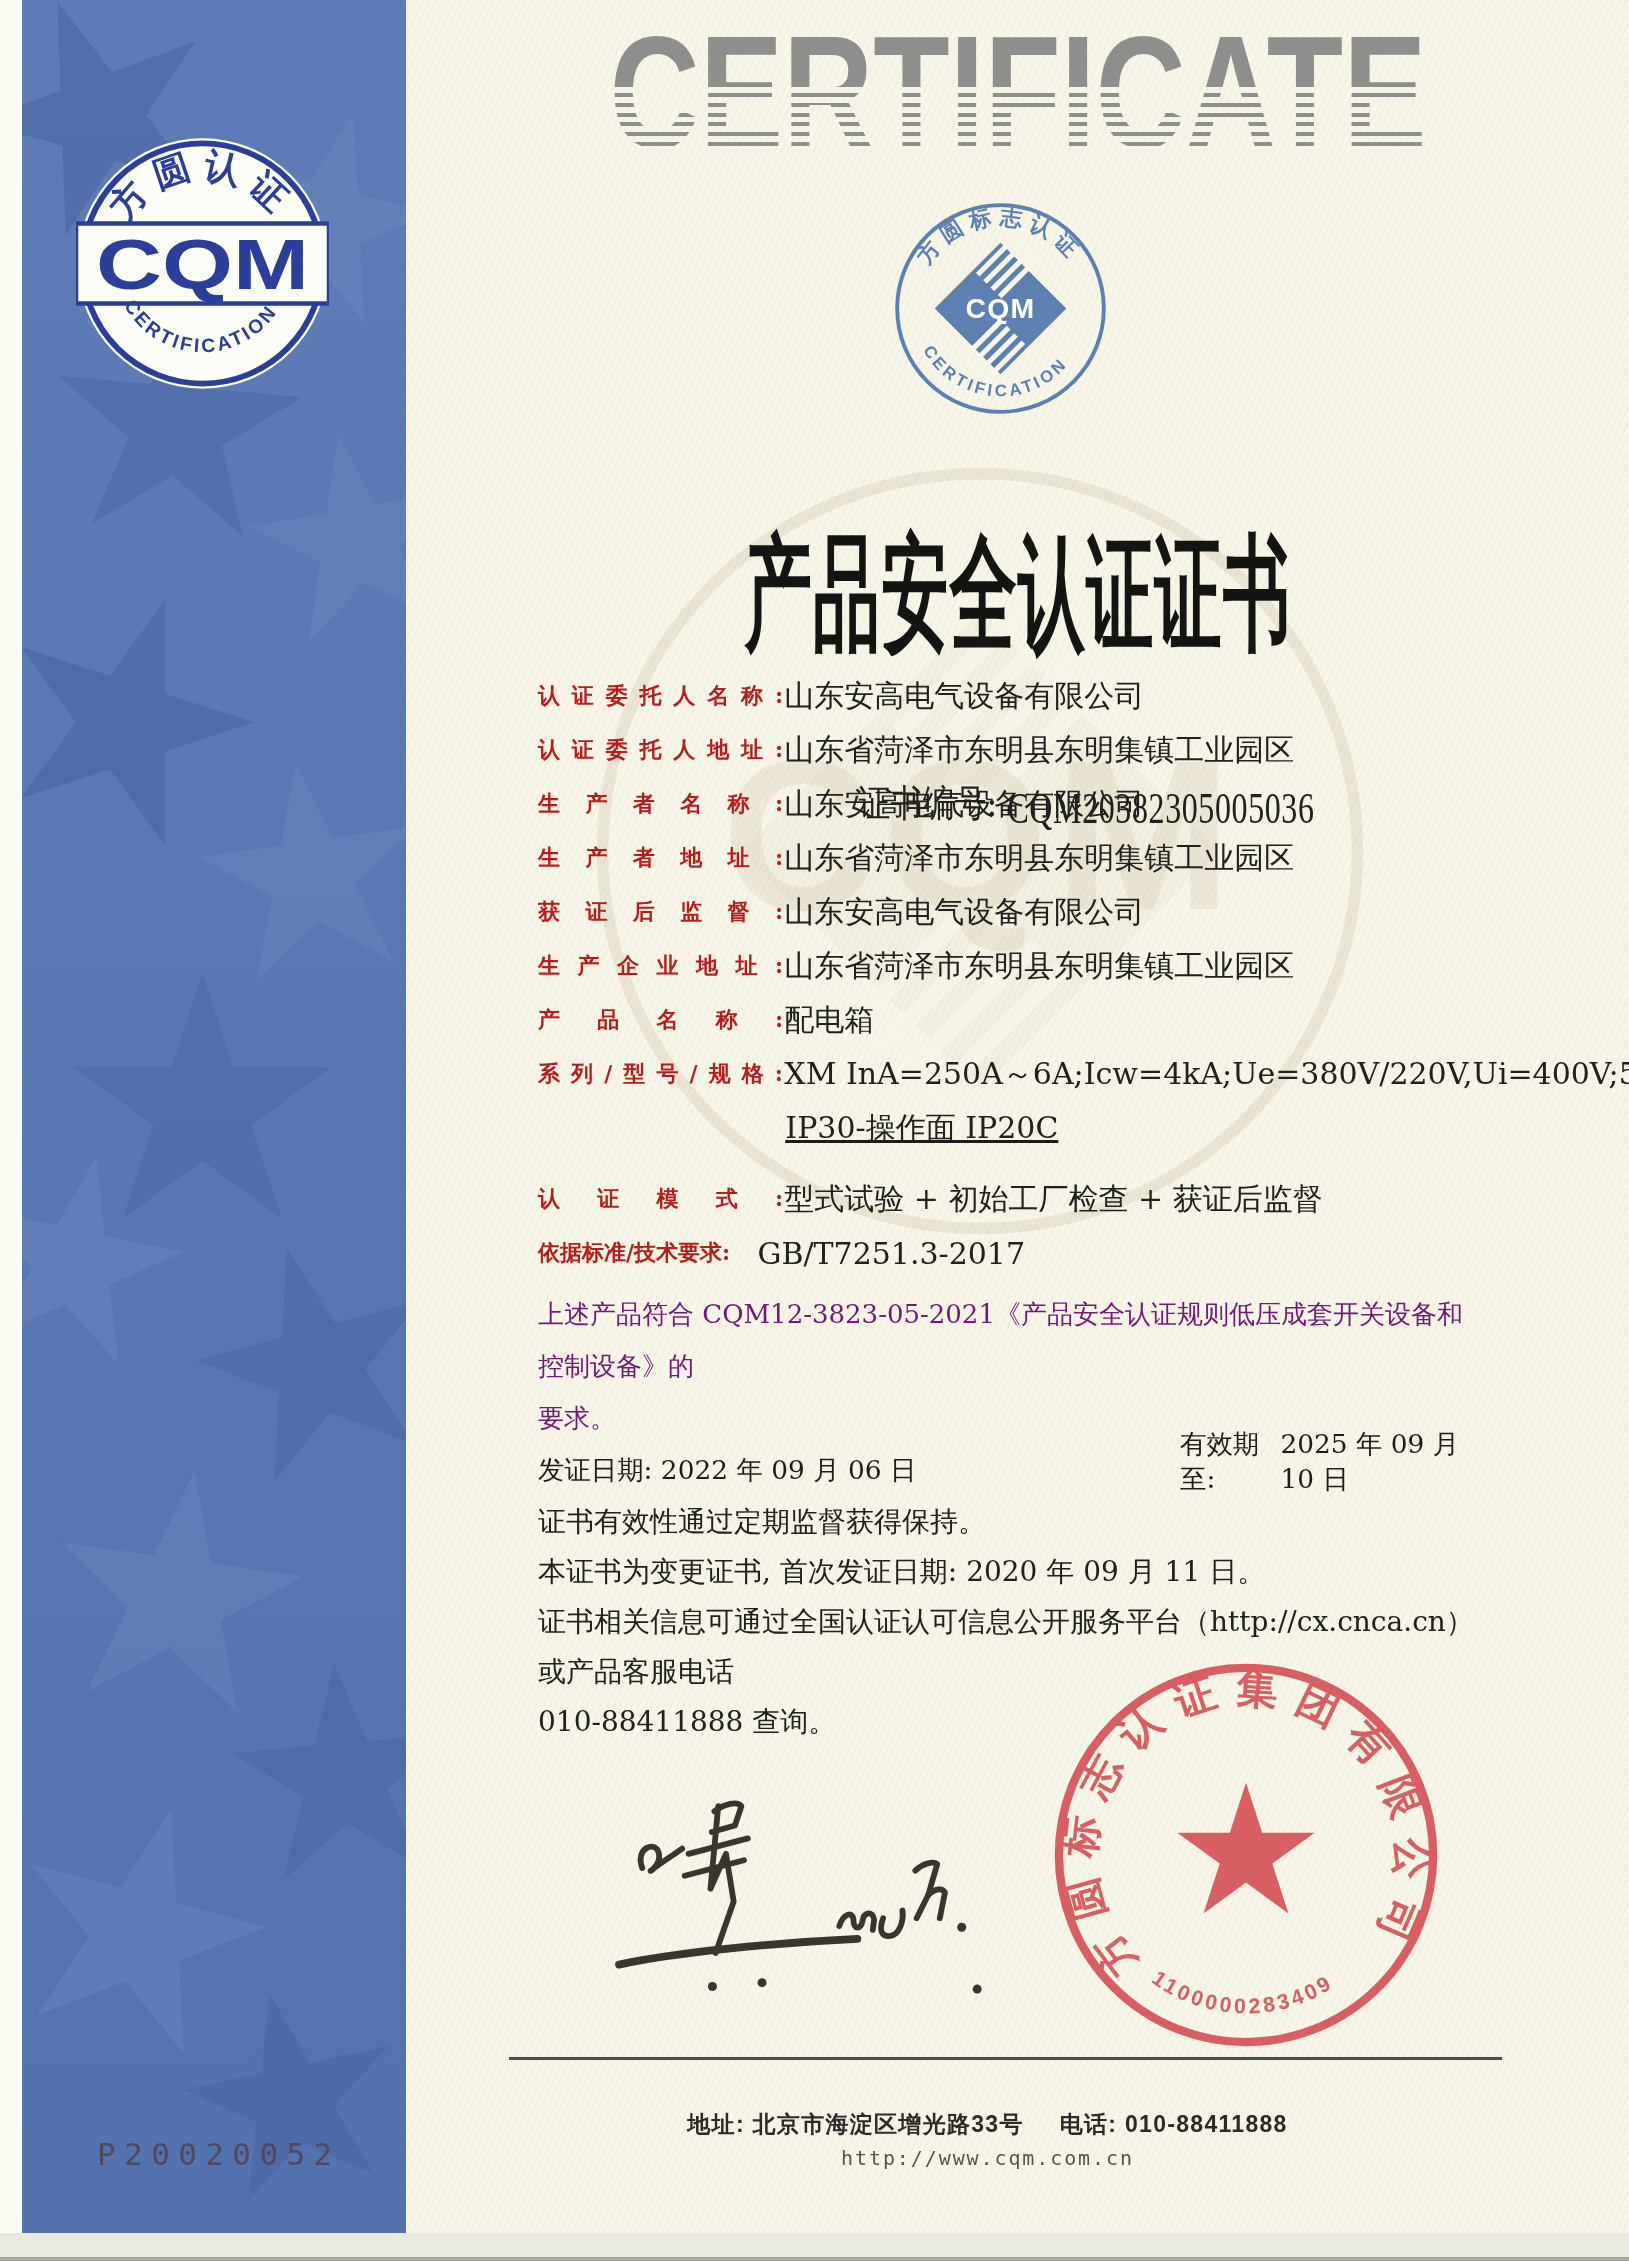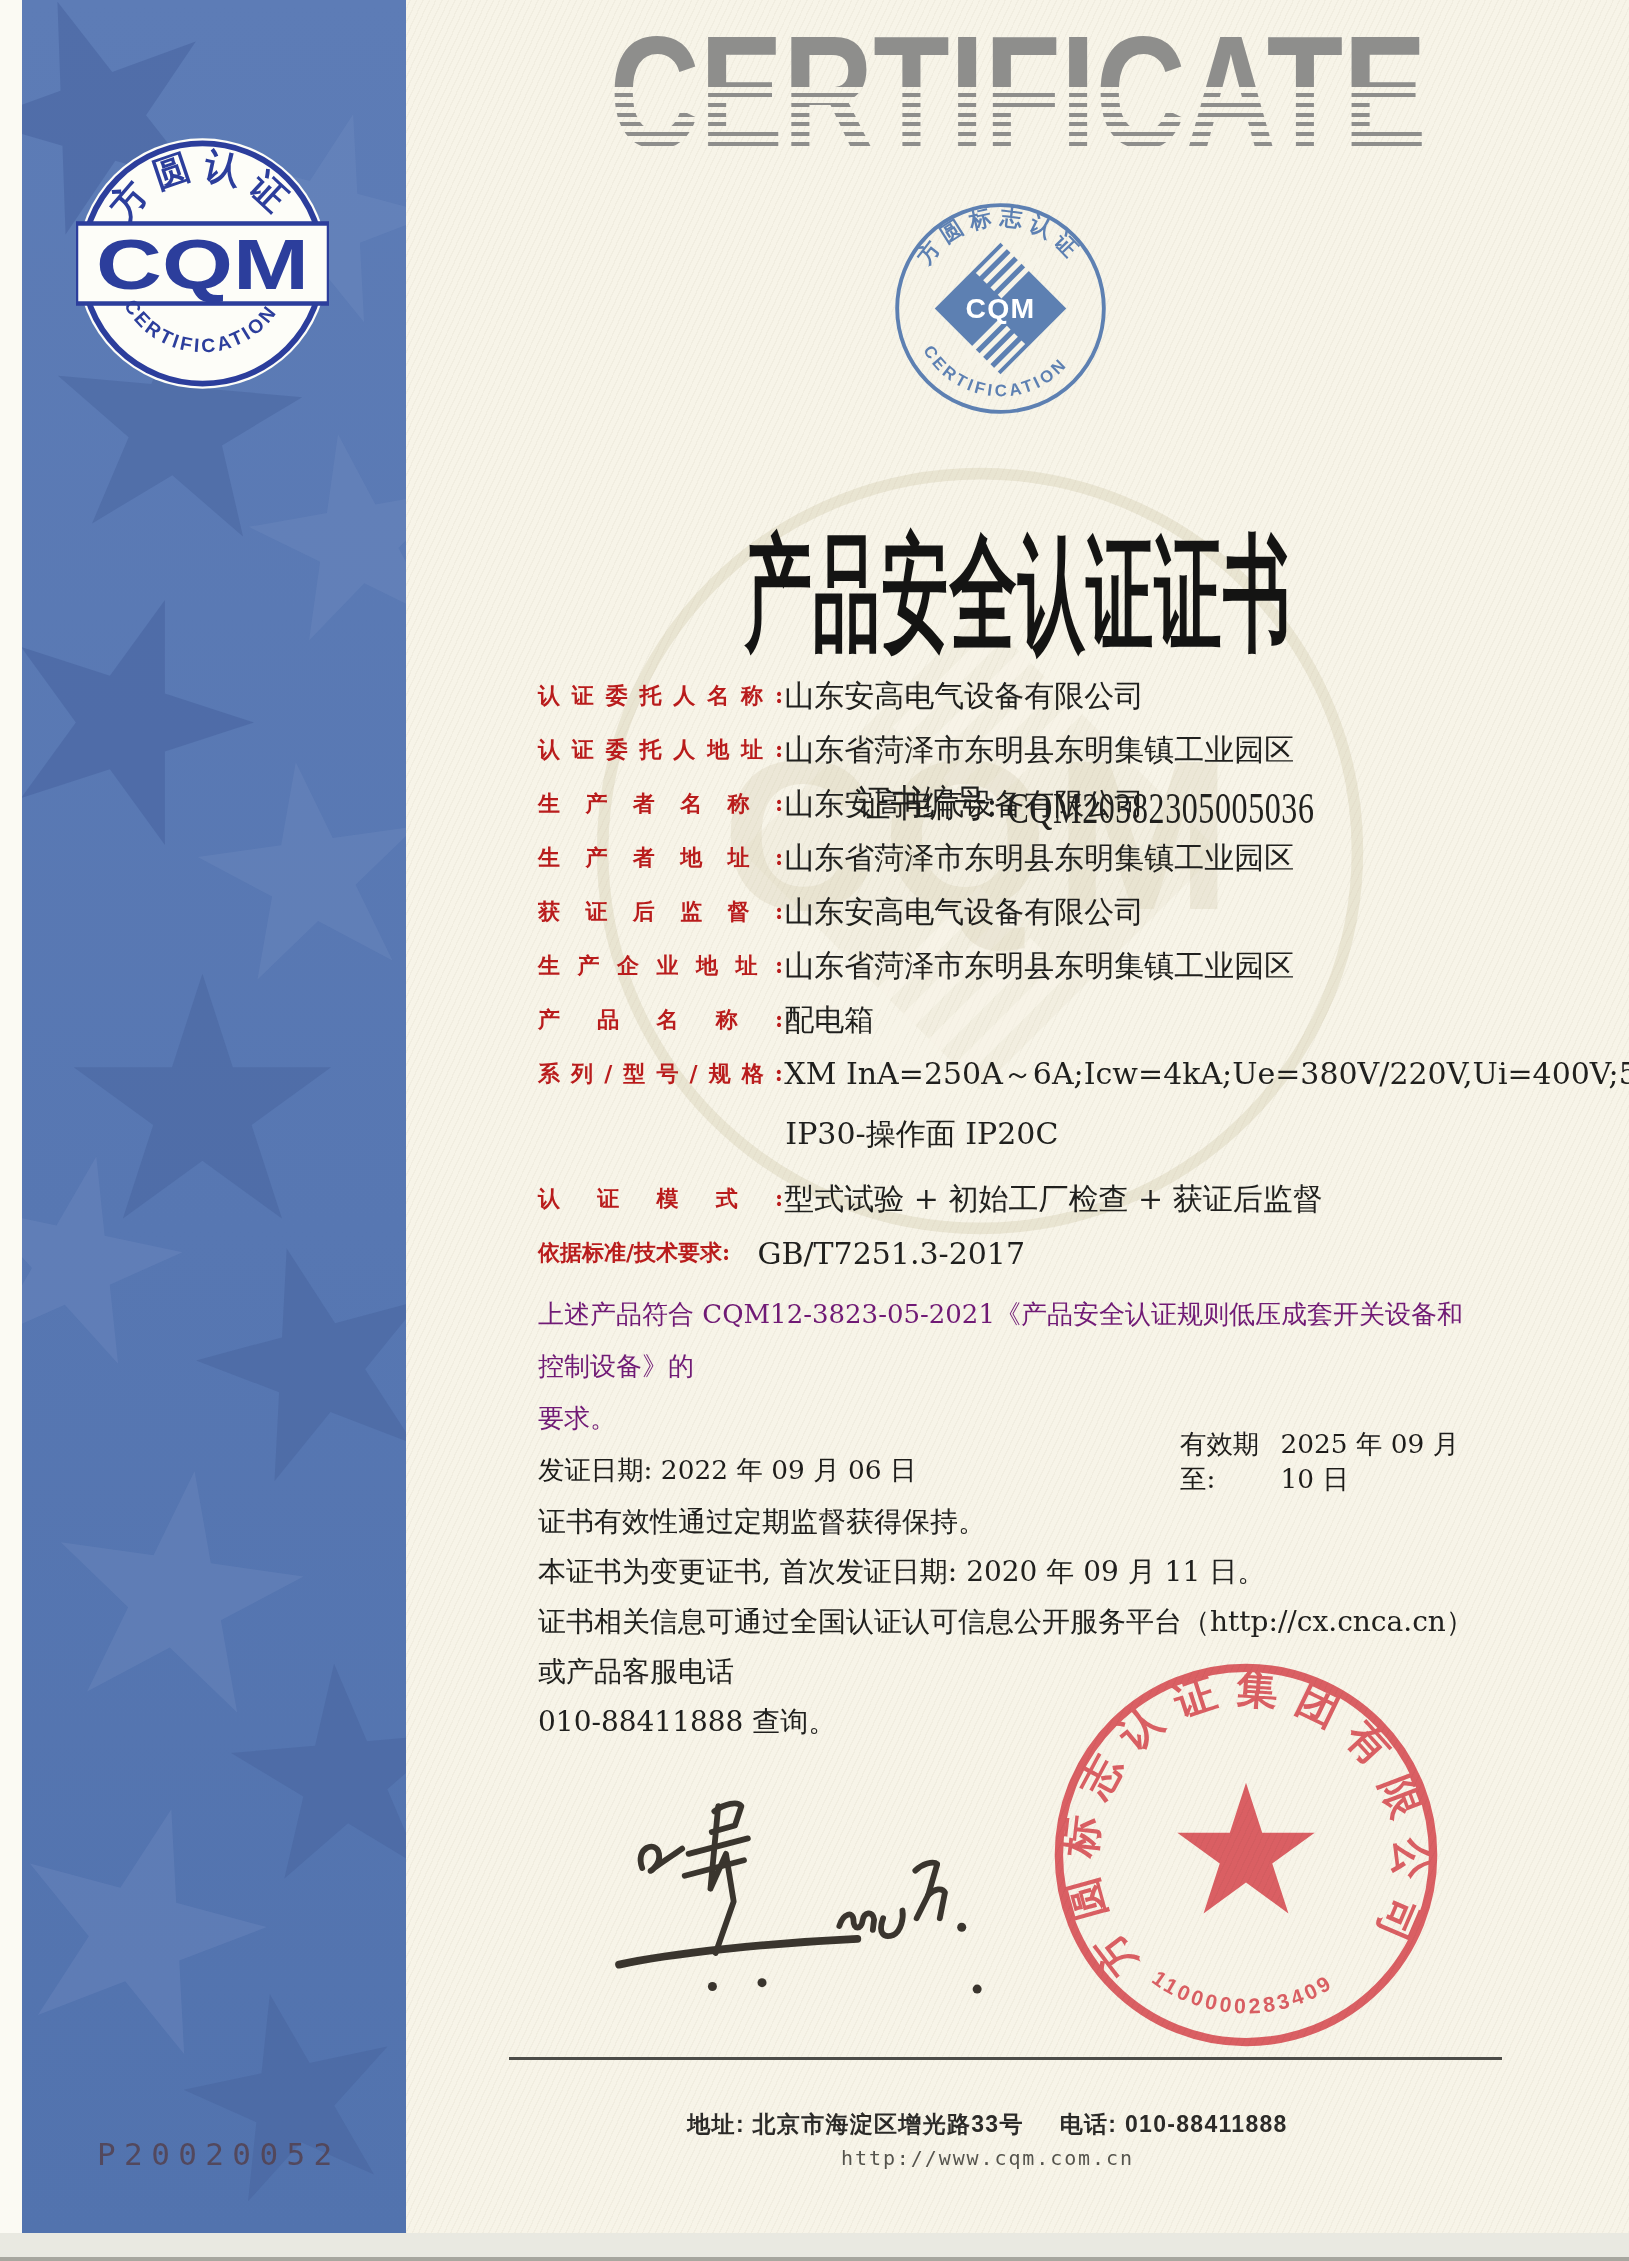--- a/index.html
+++ b/index.html
@@ -30,21 +30,21 @@
   .certno span{display:inline-block;font-size:32px;line-height:43px;color:#20201e;
     transform:scaleY(1.18);transform-origin:top center;}
   .certno .num{font-family:"Liberation Serif",serif;letter-spacing:0.6px;}
 
   
   .fields{position:absolute;left:538px;top:669px;width:948px;z-index:4;}
   .frow{height:54px;display:flex;align-items:center;}
   .flabel{width:245px;font-size:22px;font-weight:bold;color:#b91c1c;
           text-align:justify;text-align-last:justify;flex:none;}
   .fvalue{font-size:30px;color:#20201e;margin-left:1.3px;white-space:nowrap;}
-  .fline2{height:54px;display:flex;align-items:flex-end;padding-left:246px;}
+  .fline2{height:54px;display:flex;align-items:center;padding-left:246px;text-decoration:underline;}
   .frow.mode{margin-top:17px;}
   .frow.wide .flabel{width:auto;text-align-last:auto;margin-right:26px;}
   .statement{margin-top:8.4px;line-height:52px;font-size:26px;font-weight:normal;color:#701a75;}
   .dates{height:53px;display:flex;align-items:center;position:relative;font-size:26.4px;}
   .dates .valid{position:absolute;left:642px;top:0;height:53px;display:flex;align-items:flex-end;}
   .notes{line-height:50px;font-size:28px;color:#20201e;}
 
   
   .divider{position:absolute;left:509px;top:2057px;width:993px;height:3.2px;background:#4c4c48;z-index:4;}
   .footer{position:absolute;left:407px;top:2097px;width:1161px;text-align:center;z-index:4;}

